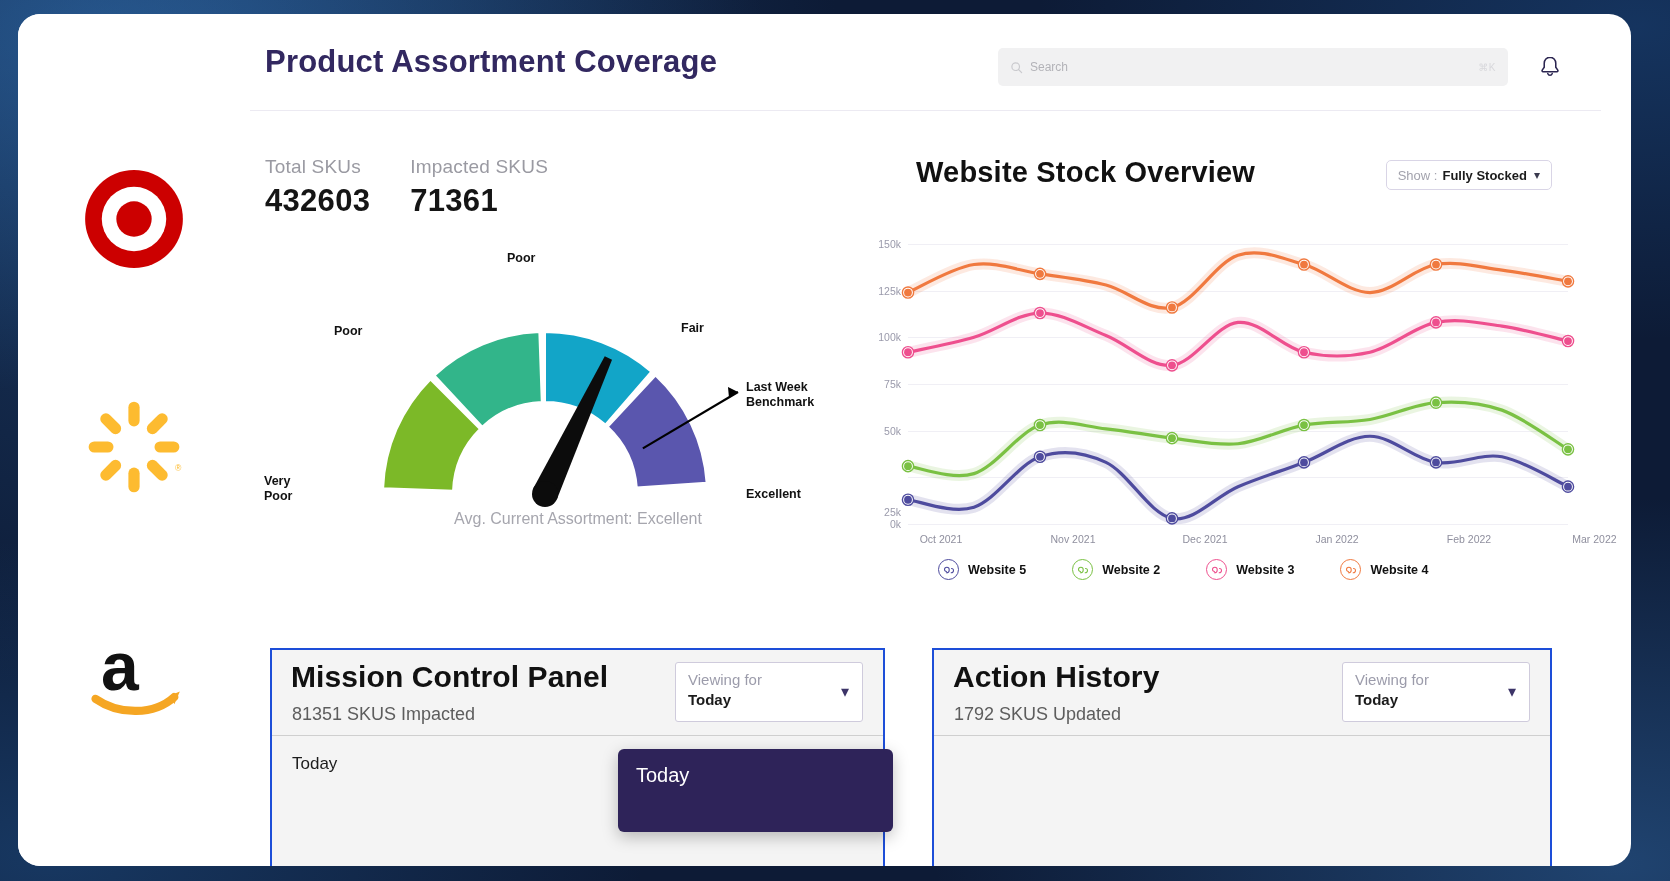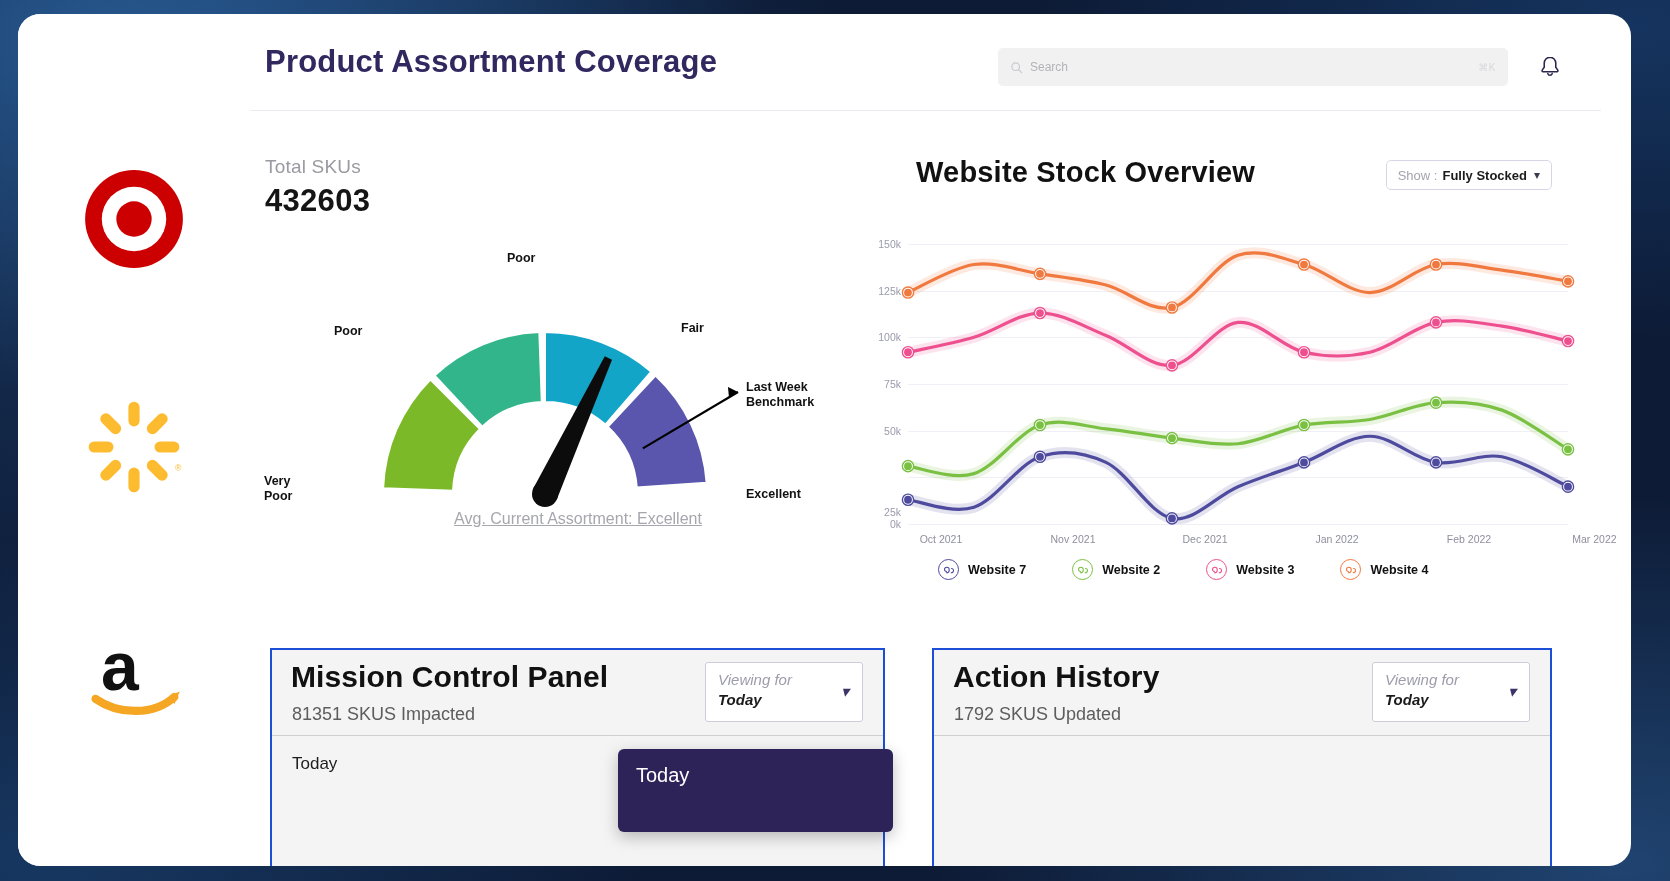--- a/index.html
+++ b/index.html
@@ -79,21 +79,21 @@
 
   
   #kpis { position: absolute; left: 247px; top: 142px; display: flex; gap: 40px; }
   .kpi-label { font-size: 19px; color: #9a9aa2; font-weight: 400; letter-spacing: .2px; }
   .kpi-value { font-size: 31px; color: #151515; font-weight: 700; margin-top: 5px; letter-spacing: .3px; }
 
   
   #gauge-panel { position: absolute; left: 240px; top: 228px; width: 640px; height: 310px; }
   #gauge-caption {
     position: absolute; left: 0; right: 0; top: 268px; text-align: center;
-    font-size: 16px; color: #a6a6ae; text-decoration: underline;
+    font-size: 16px; color: #a6a6ae;
   }
   .g-lbl { position: absolute; font-size: 12.5px; font-weight: 700; color: #111; white-space: pre-line; line-height: 1.18; }
 
   
   #stock-panel { position: absolute; left: 880px; top: 130px; width: 700px; height: 470px; }
   #stock-title { position: absolute; left: 18px; top: 12px; font-size: 29px; font-weight: 700; color: #111; letter-spacing: .2px; }
   #show-select {
     position: absolute; right: 46px; top: 16px;
     min-width: 165px; height: 30px;
     border: 1px solid #d9d5e6; border-radius: 5px;
@@ -120,23 +120,23 @@
   .panel-card {
     position: absolute; background: #f4f4f4;
     border: 2px solid #1d4ed8;
   }
   #mission-card { left: 252px; top: 634px; width: 615px; height: 220px; }
   #action-card  { left: 893px; top: 634px; width: 620px; height: 220px; margin-left: 21px; }
   .panel-head { position: relative; height: 86px; border-bottom: 1px solid #cfcfcf; }
   .panel-title { position: absolute; left: 19px; top: 10px; font-size: 30px; font-weight: 700; color: #111; letter-spacing: .1px; }
   .panel-sub { position: absolute; left: 20px; top: 54px; font-size: 18px; color: #5d5d5d; }
   .viewing-select {
-    position: absolute; right: 20px; top: 12px; width: 158px; height: 60px;
+    position: absolute; right: 20px; top: 12px; width: 188px; height: 60px;
     background: #fff; border: 1px solid #cfcbdc; border-radius: 3px;
-    padding: 8px 12px; cursor: pointer; font-style: italic;
+    padding: 8px 12px; cursor: pointer;
   }
   .viewing-select .lbl { font-size: 15px; color: #9c9cab; line-height: 1.15; }
   .viewing-select .val { font-size: 15px; color: #1b1b1b; font-weight: 700; margin-top: 3px; }
   .viewing-select .chev { position: absolute; right: 13px; top: 19px; color: #3c3468; font-size: 16px; }
   .panel-body { position: relative; padding: 18px 20px; }
   .panel-body-text { font-size: 17px; color: #1c1c1c; }
 
   #dropdown-menu {
     position: absolute; left: 600px; top: 735px; width: 275px; height: 83px;
     background: #2e2359; border-radius: 6px; box-shadow: 0 5px 16px rgba(0,0,0,.25);
@@ -205,20 +205,24 @@
         <path d="M9.6 20.2a2.5 2.5 0 0 0 4.8 0" fill="none" stroke="#2b2550" stroke-width="1.7" stroke-linecap="round"></path>
       </svg>
     </div>
   </div>
   <div id="header-rule"></div>
 
   <div id="kpis">
     <div>
       <div class="kpi-label">Total SKUs</div>
       <div class="kpi-value">432603</div>
+    </div>
+    <div>
+      <div class="kpi-label">Impacted SKUS</div>
+      <div class="kpi-value">71361</div>
     </div>
   </div>
 
   <div id="gauge-panel">
     <svg id="gauge-svg" width="640" height="300" viewBox="0 0 640 300" aria-hidden="true">
         <path d="M 125.09868602290649 246.34628153419484 A 162 162 0 0 1 172.44870144777929 137.4487014477793 L 221.9461761308376 186.9461761308376 A 92 92 0 0 0 195.0560439142432 248.7892463033699 Z" fill="#7cb928" stroke="#ffffff" stroke-width="2" stroke-linejoin="round"></path>
         <path d="M 176.51626566987517 133.52070033769445 A 162 162 0 0 1 281.34628153419476 90.09868602290649 L 283.78924630336985 160.05604391424322 A 92 92 0 0 0 224.2561508742501 184.71545945103634 Z" fill="#32b58a" stroke="#ffffff" stroke-width="2" stroke-linejoin="round"></path>
         <path d="M 286.99999999999994 90 A 162 162 0 0 1 393.2815626964622 129.7370480039109 L 347.35743066712666 182.56671861950497 A 92 92 0 0 0 287 160 Z" fill="#12a5c8" stroke="#ffffff" stroke-width="2" stroke-linejoin="round"></path>
         <path d="M 397.48373433012466 133.52070033769428 A 162 162 0 0 1 448.60537614209153 240.6994512534518 L 378.7758926239038 245.5824044155405 A 92 92 0 0 0 349.7438491257498 184.71545945103628 Z" fill="#5a56ae" stroke="#ffffff" stroke-width="2" stroke-linejoin="round"></path>
         <path d="M 298.78200123147644 257.4940374026291
@@ -333,21 +337,21 @@
       </div>
 
     <div id="legend">
         <div class="legend-item">
           <span class="legend-mark" style="border-color: rgb(78, 75, 158);">
             <svg width="12" height="12" viewBox="0 0 24 24" aria-hidden="true">
               <path d="M7 15c-2.5 0-4-1.8-4-4 0-2.6 2.1-4.6 4.7-4.6 2.9 0 4.8 2.4 4.8 5.4 0 3.4-2.4 5.8-5.8 5.8" fill="none" stroke="#4e4b9e" stroke-width="2.1" stroke-linecap="round"></path>
               <path d="M17 9c2.5 0 4 1.8 4 4 0 2.6-2.1 4.6-4.7 4.6" fill="none" stroke="#4e4b9e" stroke-width="2.1" stroke-linecap="round"></path>
             </svg>
           </span>
-          <span class="legend-text">Website 7</span>
+          <span class="legend-text">Website 5</span>
         </div>
         <div class="legend-item">
           <span class="legend-mark" style="border-color: rgb(122, 193, 67);">
             <svg width="12" height="12" viewBox="0 0 24 24" aria-hidden="true">
               <path d="M7 15c-2.5 0-4-1.8-4-4 0-2.6 2.1-4.6 4.7-4.6 2.9 0 4.8 2.4 4.8 5.4 0 3.4-2.4 5.8-5.8 5.8" fill="none" stroke="#7ac143" stroke-width="2.1" stroke-linecap="round"></path>
               <path d="M17 9c2.5 0 4 1.8 4 4 0 2.6-2.1 4.6-4.7 4.6" fill="none" stroke="#7ac143" stroke-width="2.1" stroke-linecap="round"></path>
             </svg>
           </span>
           <span class="legend-text">Website 2</span>
         </div>

